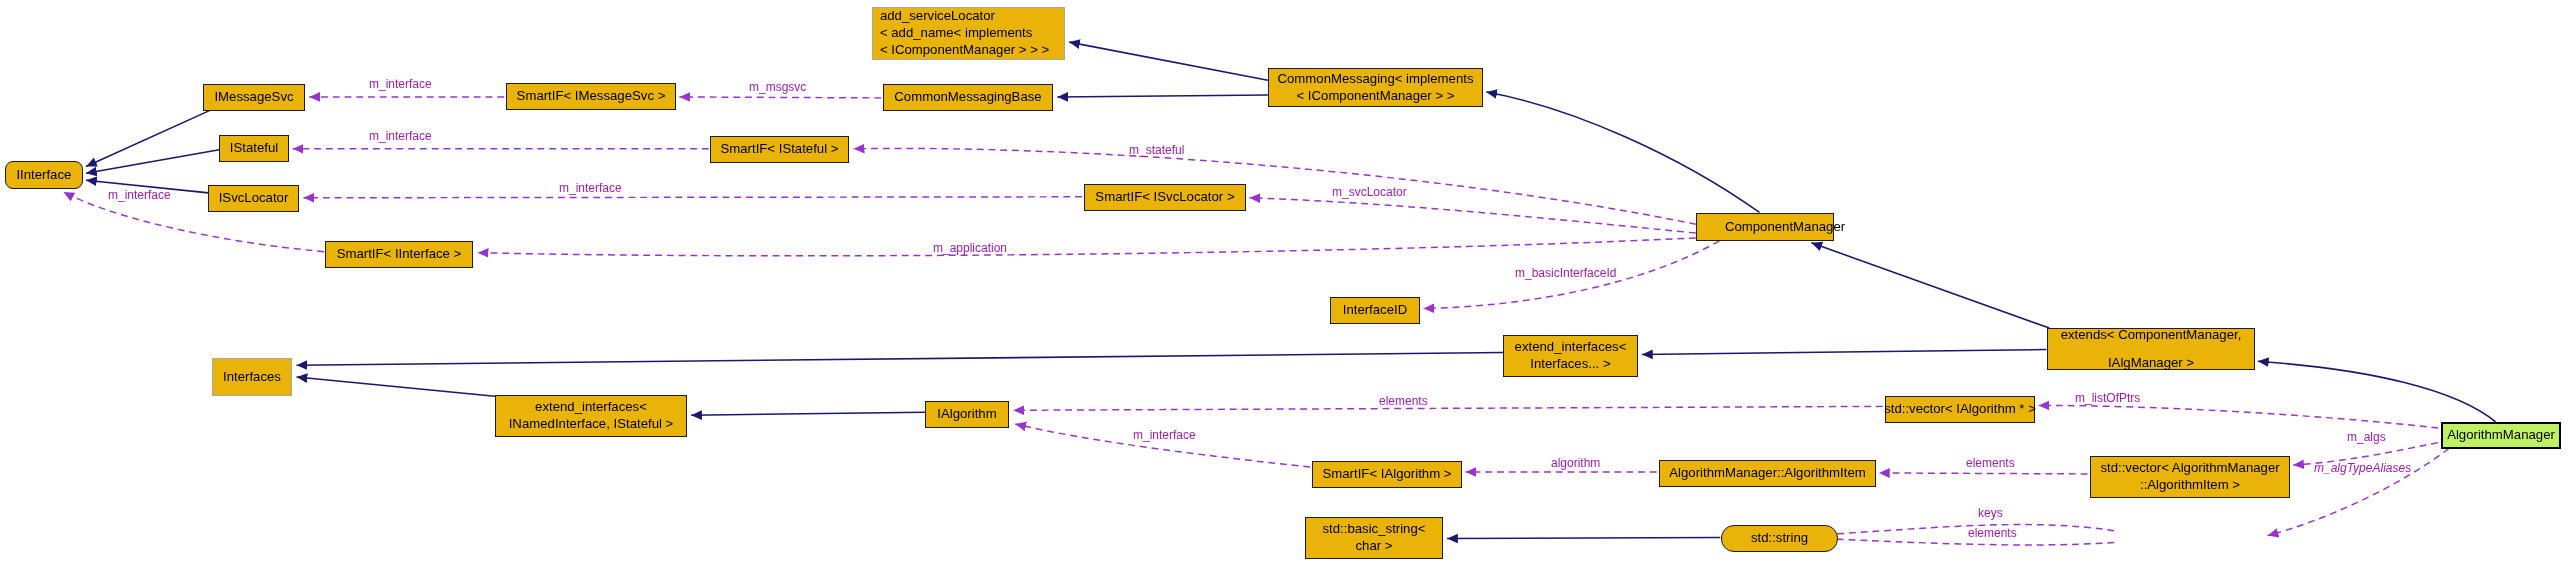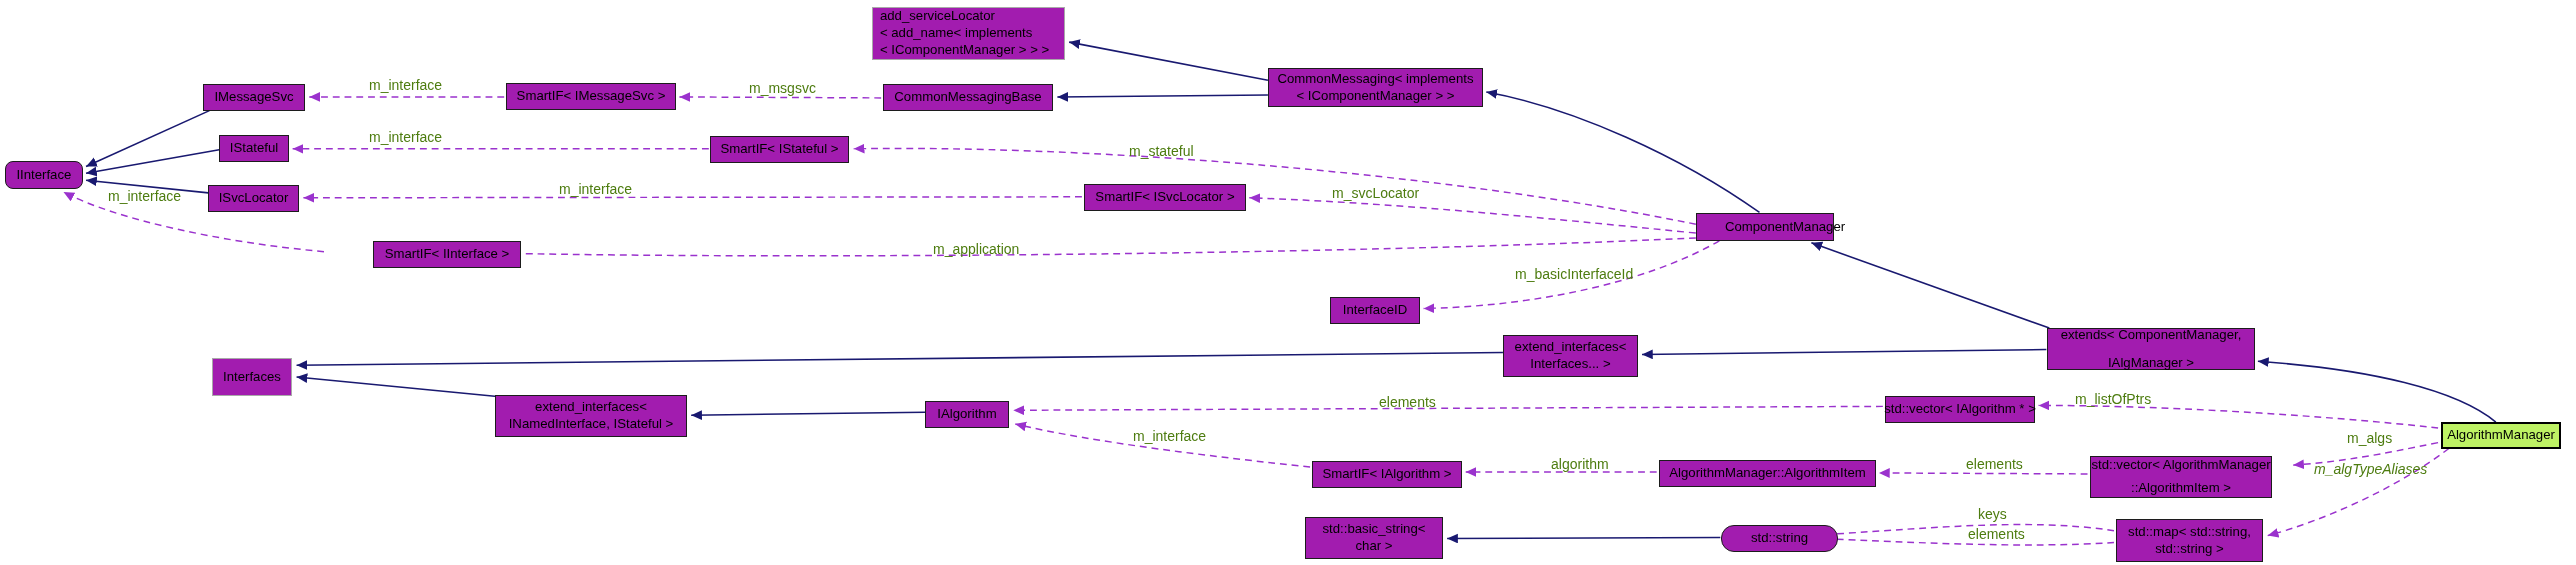--- a/index.html
+++ b/index.html
@@ -1,27 +1,27 @@
 <!DOCTYPE html>
 <html><head>
 <meta charset="utf-8">
 <style>
   html,body{margin:0;padding:0;background:#ffffff;}
   .canvas{position:relative;width:2576px;height:565px;background:#ffffff;overflow:hidden;
           font-family:"Liberation Sans", sans-serif;}
   .edges{position:absolute;left:0;top:0;width:2576px;height:565px;}
   .inh{stroke:#191970;stroke-width:1.6;fill:none;}
   .use{stroke:#9a32cd;stroke-width:1.5;fill:none;stroke-dasharray:7 5;}
-  .node{position:absolute;box-sizing:border-box;background:#a21caf;border:1.5px solid #1c1c1c;
+  .node{position:absolute;box-sizing:border-box;background:#eab308;border:1.5px solid #1c1c1c;
         display:flex;flex-direction:column;align-items:center;justify-content:center;
         font-size:13.2px;line-height:1.28;color:#000;text-align:center;white-space:nowrap;}
   .node.grayborder{border:1.3px solid #a9a9a9;}
   .node.leftalign{align-items:flex-start;text-align:left;padding-left:6.9px;}
   .node.main{background:#bef264;border:2px solid #000;}
-  .elabel{position:absolute;font-size:14px;color:#4d7c0f;white-space:nowrap;}
+  .elabel{position:absolute;font-size:12px;color:#a21caf;white-space:nowrap;}
 </style>
 </head>
 <body>
 
 <div class="canvas">
 
   <svg class="edges" viewBox="0 0 2629 577" xmlns="http://www.w3.org/2000/svg">
     <defs>
       <marker id="ab" markerUnits="userSpaceOnUse" markerWidth="14" markerHeight="12" refX="11" refY="5" orient="auto">
         <path d="M0,0 L11,5 L0,10 z" fill="#191970"></path>
@@ -101,21 +101,21 @@
   </div>
 
   <div class="node" style="left:208px;top:185px;width:91px;height:27.4px;">
     <div>ISvcLocator</div>
   </div>
 
   <div class="node" style="left:1084px;top:184px;width:162px;height:26.5px;">
     <div>SmartIF&lt; ISvcLocator &gt;</div>
   </div>
 
-  <div class="node" style="left:325px;top:241px;width:148px;height:26.5px;margin-left:48px;">
+  <div class="node" style="left:325px;top:241px;width:148px;height:26.5px;">
     <div>SmartIF&lt; IInterface &gt;</div>
   </div>
 
   <div class="node" style="left:1696px;top:213px;width:138px;height:28px;padding-left:40px;">
     <div>ComponentManager</div>
   </div>
 
   <div class="node" style="left:1330px;top:297px;width:90px;height:27.4px;">
     <div>InterfaceID</div>
   </div>
@@ -148,38 +148,34 @@
   </div>
 
   <div class="node" style="left:1312px;top:461px;width:150px;height:26.5px;">
     <div>SmartIF&lt; IAlgorithm &gt;</div>
   </div>
 
   <div class="node" style="left:1659px;top:460px;width:217px;height:27.4px;">
     <div>AlgorithmManager::AlgorithmItem</div>
   </div>
 
-  <div class="node" style="left:2090px;top:456px;width:182px;height:42px;justify-content:space-between;">
+  <div class="node" style="left:2090px;top:456px;width:200px;height:42px;">
     <div>std::vector&lt; AlgorithmManager</div>
     <div>::AlgorithmItem &gt;</div>
   </div>
 
   <div class="node" style="left:1305px;top:517px;width:138px;height:42px;">
     <div>std::basic_string&lt;</div>
     <div>char &gt;</div>
   </div>
 
   <div class="node" style="left:1721px;top:525px;width:117px;height:26.5px;border-radius:13px;">
     <div>std::string</div>
   </div>
 
-  <div class="node" style="left:2116px;top:519px;width:147px;height:43px;">
-    <div>std::map&lt; std::string,</div>
-    <div>std::string &gt;</div>
-  </div>
 
   <div class="node main" style="left:2441px;top:422px;width:120px;height:26.5px;">
     <div>AlgorithmManager</div>
   </div>
 
   <div class="elabel" style="left:369px;top:77px;">m_interface</div>
   <div class="elabel" style="left:749px;top:80px;">m_msgsvc</div>
   <div class="elabel" style="left:369px;top:129px;">m_interface</div>
   <div class="elabel" style="left:1129px;top:143px;">m_stateful</div>
   <div class="elabel" style="left:559px;top:181px;">m_interface</div>

